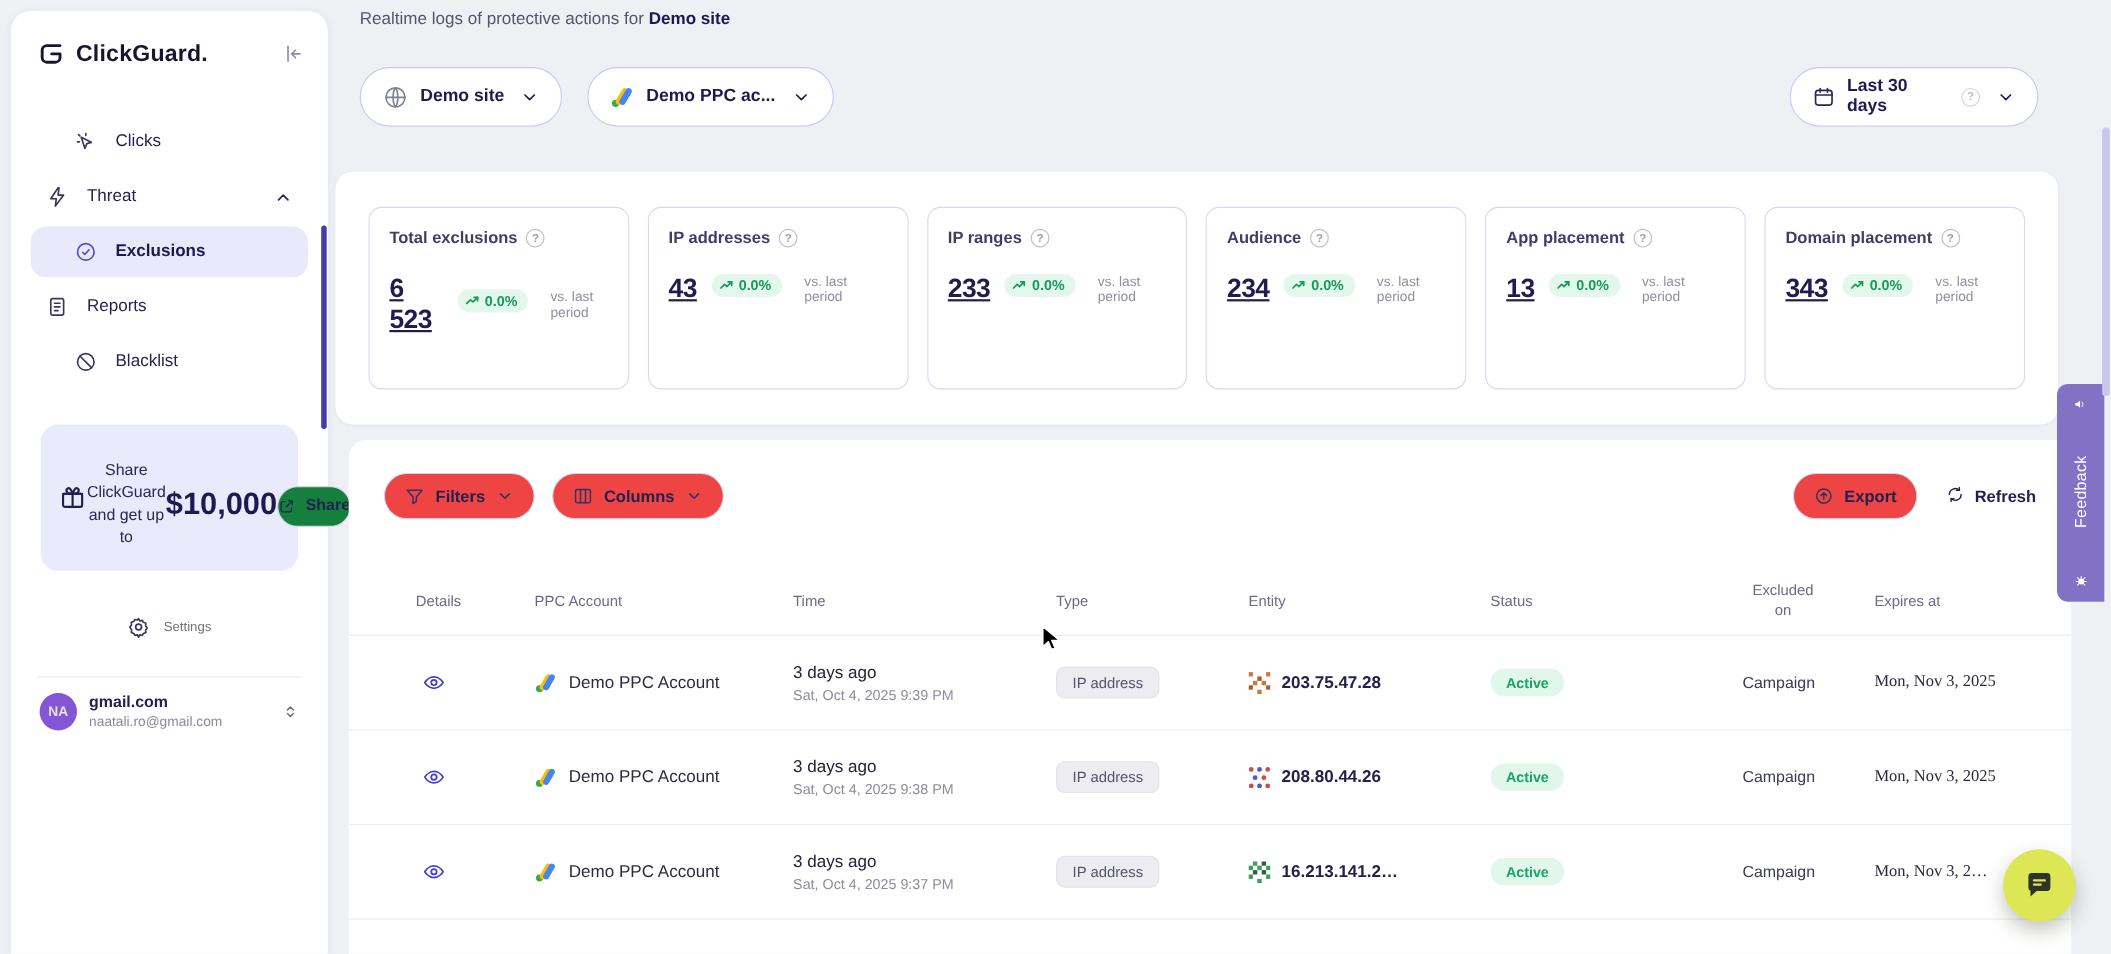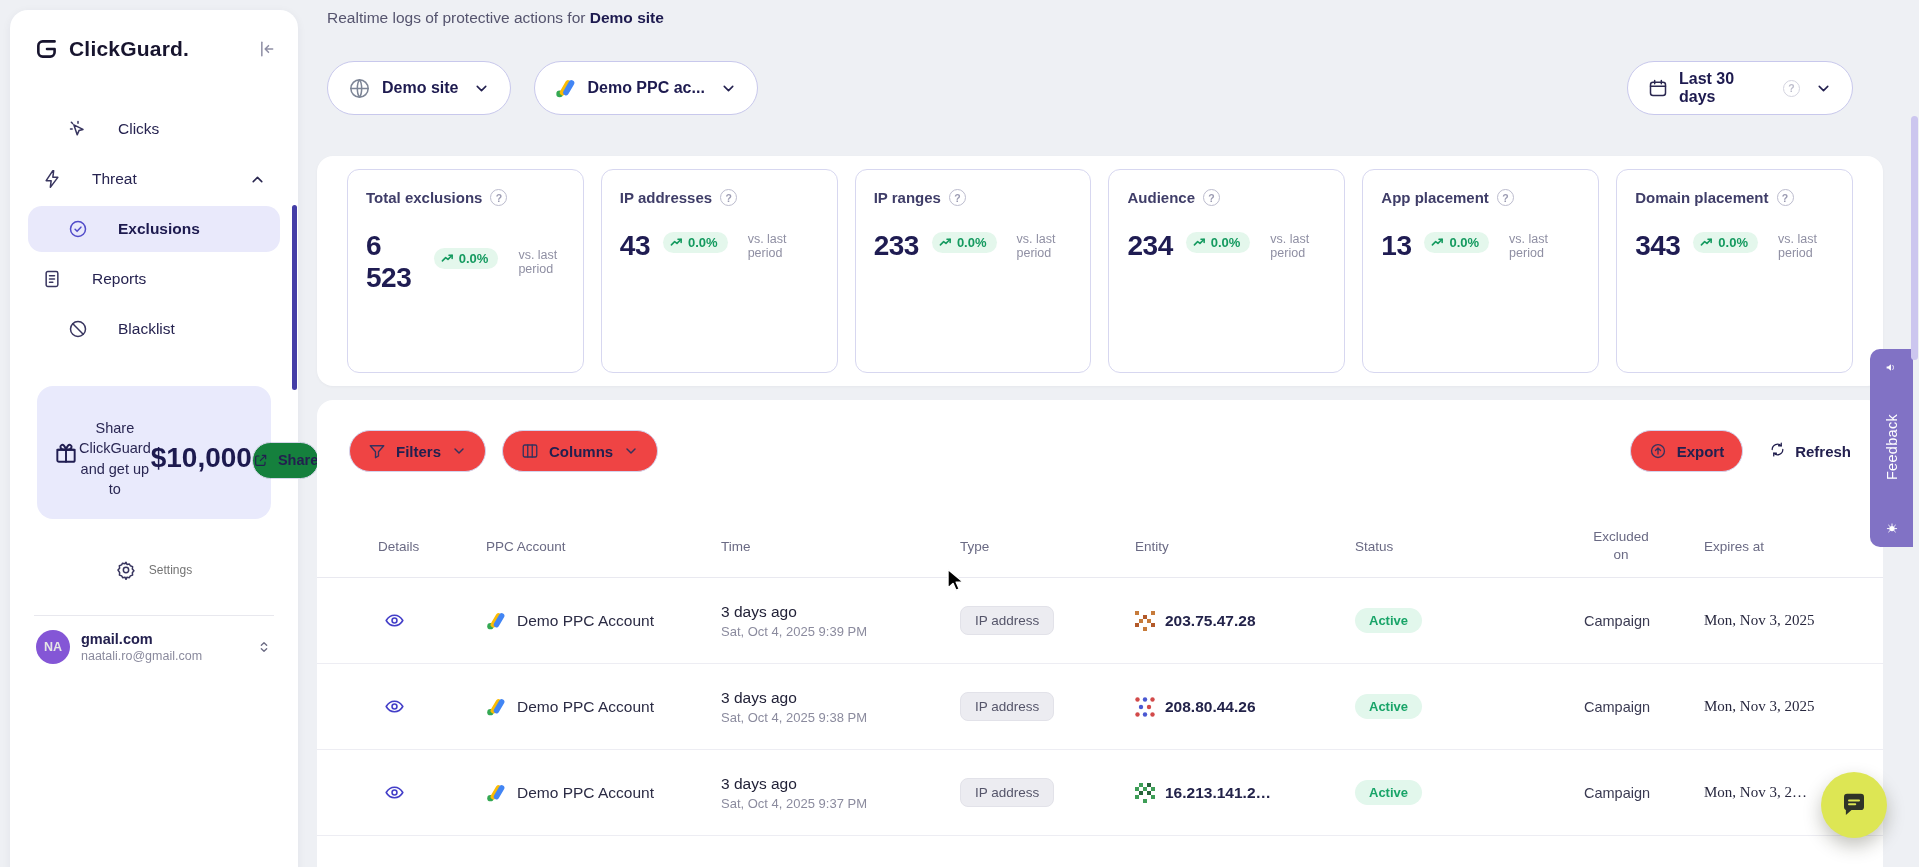--- a/index.html
+++ b/index.html
@@ -16,21 +16,21 @@
   
   .sidebar {
     position: absolute; left: 10px; top: 10px; width: 288px; height: 896px;
     background: #fff; border-radius: 18px; box-shadow: 0 2px 10px rgba(25,25,70,.06);
   }
   .side-head { display:flex; align-items:center; justify-content:space-between; padding: 26px 22px 0 24px; }
   .brand { display:flex; align-items:center; gap:9px; font-size:21px; font-weight:700; color:#17142e; letter-spacing:.2px; }
   .brand svg { color:#17142e; }
   .collapse-btn { background:none; border:none; color:#8e8ea4; cursor:pointer; display:flex; }
   .nav { margin-top: 44px; padding: 0 18px; display:flex; flex-direction:column; gap:4px; }
-  .nav-item { height:46px; border-radius:14px; display:flex; align-items:center; gap:30px; padding:0 14px; font-size:15.5px; font-weight:500; color:#262350; cursor:pointer; }
+  .nav-item { height:46px; border-radius:14px; display:flex; align-items:center; gap:17px; padding:0 14px; font-size:15.5px; font-weight:500; color:#262350; cursor:pointer; }
   .nav-item .nicon { display:flex; color:#38355f; }
   .nav-item.sub { padding-left: 40px; }
   .nav-item.active { background:#e9e9fb; font-weight:700; color:#1d1a4f; }
   .nav-item.active .nicon { color:#514bc9; }
   .nav-chevron { margin-left:auto; color:#2a2750; display:flex; }
   .side-scrollthumb { position:absolute; right:1px; top:195px; width:5px; height:185px; background:#443da6; border-radius:3px; }
   .promo { margin: 34px 27px 0; background:#e9eafc; border-radius:16px; padding: 22px 16px 20px; display:flex; align-items:center; text-align:center; }
   .promo .gift { color:#211e52; }
   .promo-text { margin-top:10px; font-size:14.5px; font-weight:500; color:#2a2753; width:170px; line-height:1.4; }
   .promo-amount { margin-top:8px; font-size:28px; font-weight:700; color:#1d1a4f; }
@@ -50,25 +50,25 @@
   .subtitle b { color:#1d1a4f; }
   .selector-row { position:absolute; left:327px; top:61px; display:flex; gap:23px; }
   .pill { height:54px; border:1px solid #c8c8ec; border-radius:27px; background:#fff; display:flex; align-items:center; gap:11px; padding:0 20px; font-size:16px; font-weight:700; color:#1d1a4f; cursor:pointer; font-family:inherit; }
   .pill .chev { color:#23204f; display:flex; margin-left:4px; }
   .date-pill { position:absolute; top:61px; left:1627px; width:226px; justify-content:flex-start; font-weight:600; }
   .date-pill .label { flex:1; text-align:left; }
   .q { width:17px; height:17px; border:1.5px solid #bcbcce; border-radius:50%; color:#9b9bb2; font-size:10.5px; font-weight:700; display:inline-flex; align-items:center; justify-content:center; flex:none; cursor:pointer; }
   .q.faint { opacity:.65; }
 
   
-  .stats-card { position:absolute; left:317px; top:156px; width:1566px; height:230px; background:#fff; border-radius:16px; box-shadow:0 1px 3px rgba(20,20,60,.04); padding:13px 30px; display:flex; gap:17px; }
+  .stats-card { position:absolute; left:305px; top:156px; width:1566px; height:230px; background:#fff; border-radius:16px; box-shadow:0 1px 3px rgba(20,20,60,.04); padding:32px 30px; display:flex; gap:17px; }
   .stat { flex:1; border:1px solid #d7d7f0; border-radius:12px; padding:19px 18px; }
   .stat-top { display:flex; align-items:center; gap:8px; font-size:15px; font-weight:600; color:#3f3d68; }
   .stat-bottom { margin-top:24px; display:flex; align-items:center; gap:13px; }
-  .stat-value { font-size:28px; font-weight:700; color:#1f1c52; letter-spacing:-.5px; }
+  .stat-value { font-size:24px; font-weight:700; color:#1f1c52; letter-spacing:-.5px;text-decoration:underline; }
   .stat-delta-wrap { display:flex; flex-direction:row; gap:20px; }
   .delta { align-self:flex-start; display:inline-flex; align-items:center; gap:5px; background:#e4f7ec; color:#149a5f; font-size:13px; font-weight:700; padding:3px 10px 3px 7px; border-radius:12px; }
   .delta svg { display:block; }
   .caption { font-size:12.5px; color:#8f8fa3; }
 
   
   .table-card { position:absolute; left:317px; top:400px; width:1566px; height:530px; background:#fff; border-radius:16px; overflow:hidden; }
   .toolbar { display:flex; align-items:center; gap:16px; padding:30px 32px 0; }
   .tbtn { height:42px; display:inline-flex; align-items:center; gap:10px; border:1px solid #d3d3ed; border-radius:21px; background:#ef4444; padding:0 18px; font-size:15px; font-weight:600; color:#23204f; cursor:pointer; font-family:inherit; }
   .tbtn .bicon { display:flex; color:#35325e; }

